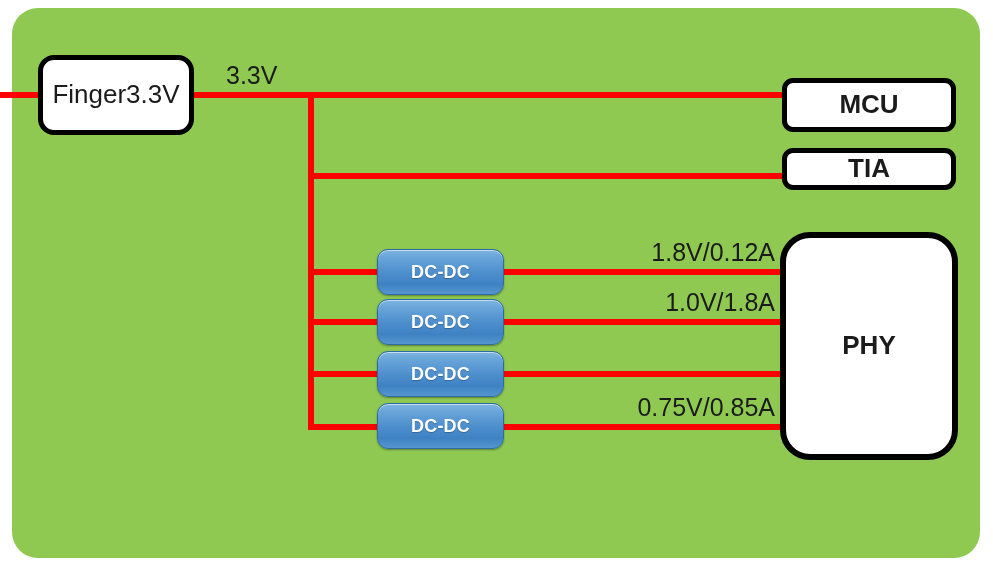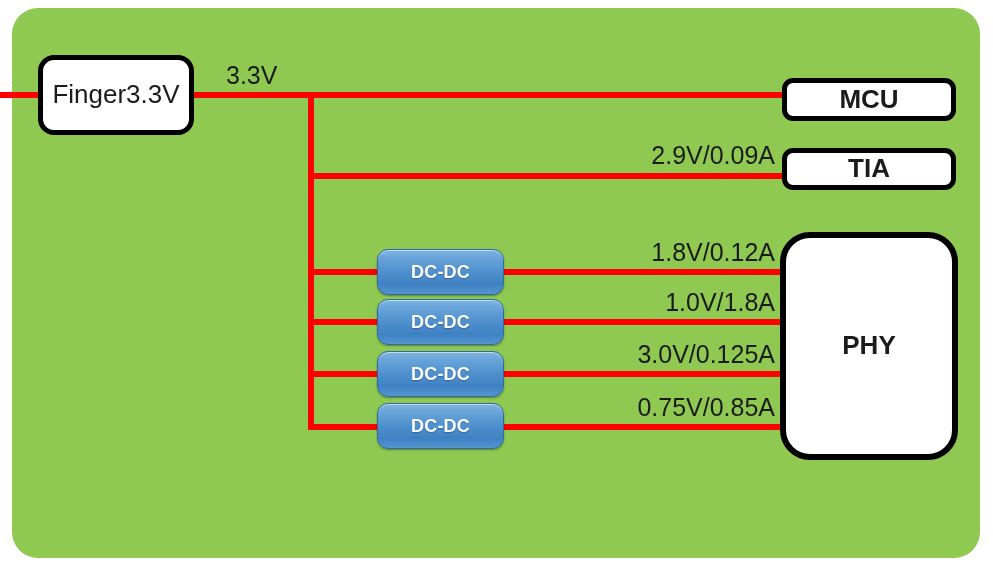--- a/index.html
+++ b/index.html
@@ -57,21 +57,21 @@
     width: 156px;
     height: 80px;
     font-size: 26px;
     flex-direction: row;
     border-radius: 16px;
   }
   #mcu-box {
     left: 782px;
     top: 78px;
     width: 174px;
-    height: 43px;
+    height: 54px;
     font-size: 26px;
     font-weight: bold;
     border-radius: 11px;
   }
   #tia-box {
     left: 782px;
     top: 148px;
     width: 174px;
     height: 42px;
     font-size: 26px;
@@ -175,23 +175,21 @@
   </div>
   <div class="box-dcdc" style="top:351px;">
     <span>DC-DC</span>
   </div>
   <div class="box-dcdc" style="top:403px;">
     <span>DC-DC</span>
   </div>
 
   <div class="label" style="left:226px; top:61px;">3.3V</div>
 
-  <div class="label label-right" style="left:495px; top:141px; width:280px;">2.9V/0.09A</div>
 
   <div class="label label-right" style="left:495px; top:238px; width:280px;">1.8V/0.12A</div>
 
   <div class="label label-right" style="left:495px; top:288px; width:280px;">1.0V/1.8A</div>
 
-  <div class="label label-right" style="left:495px; top:340px; width:280px;">3.0V/0.125A</div>
 
   <div class="label label-right" style="left:495px; top:393px; width:280px;">0.75V/0.85A</div>
 
 </div>
 
 </body></html>

